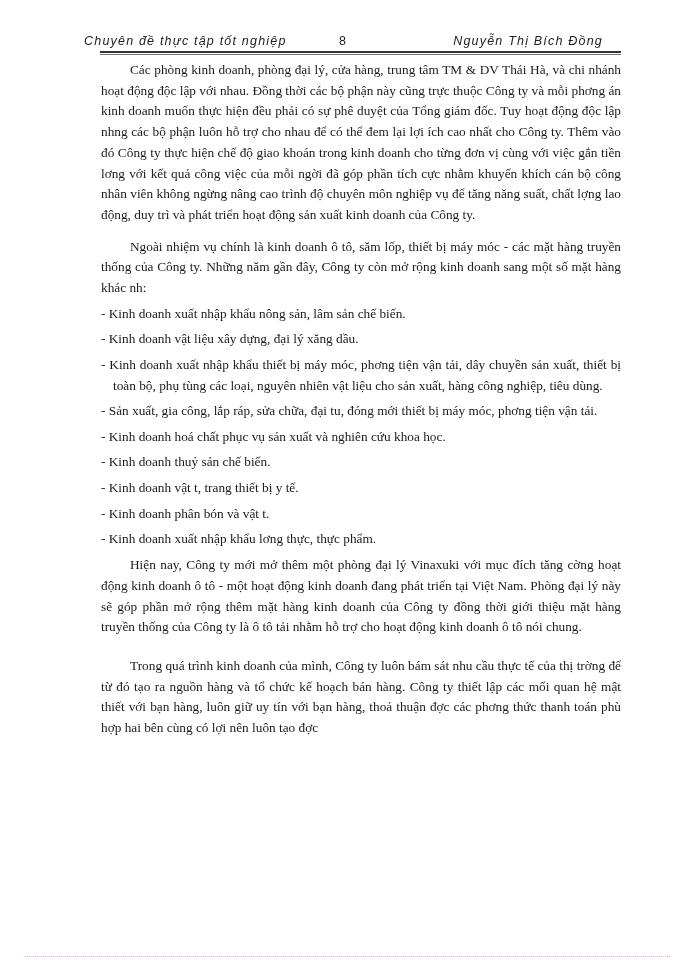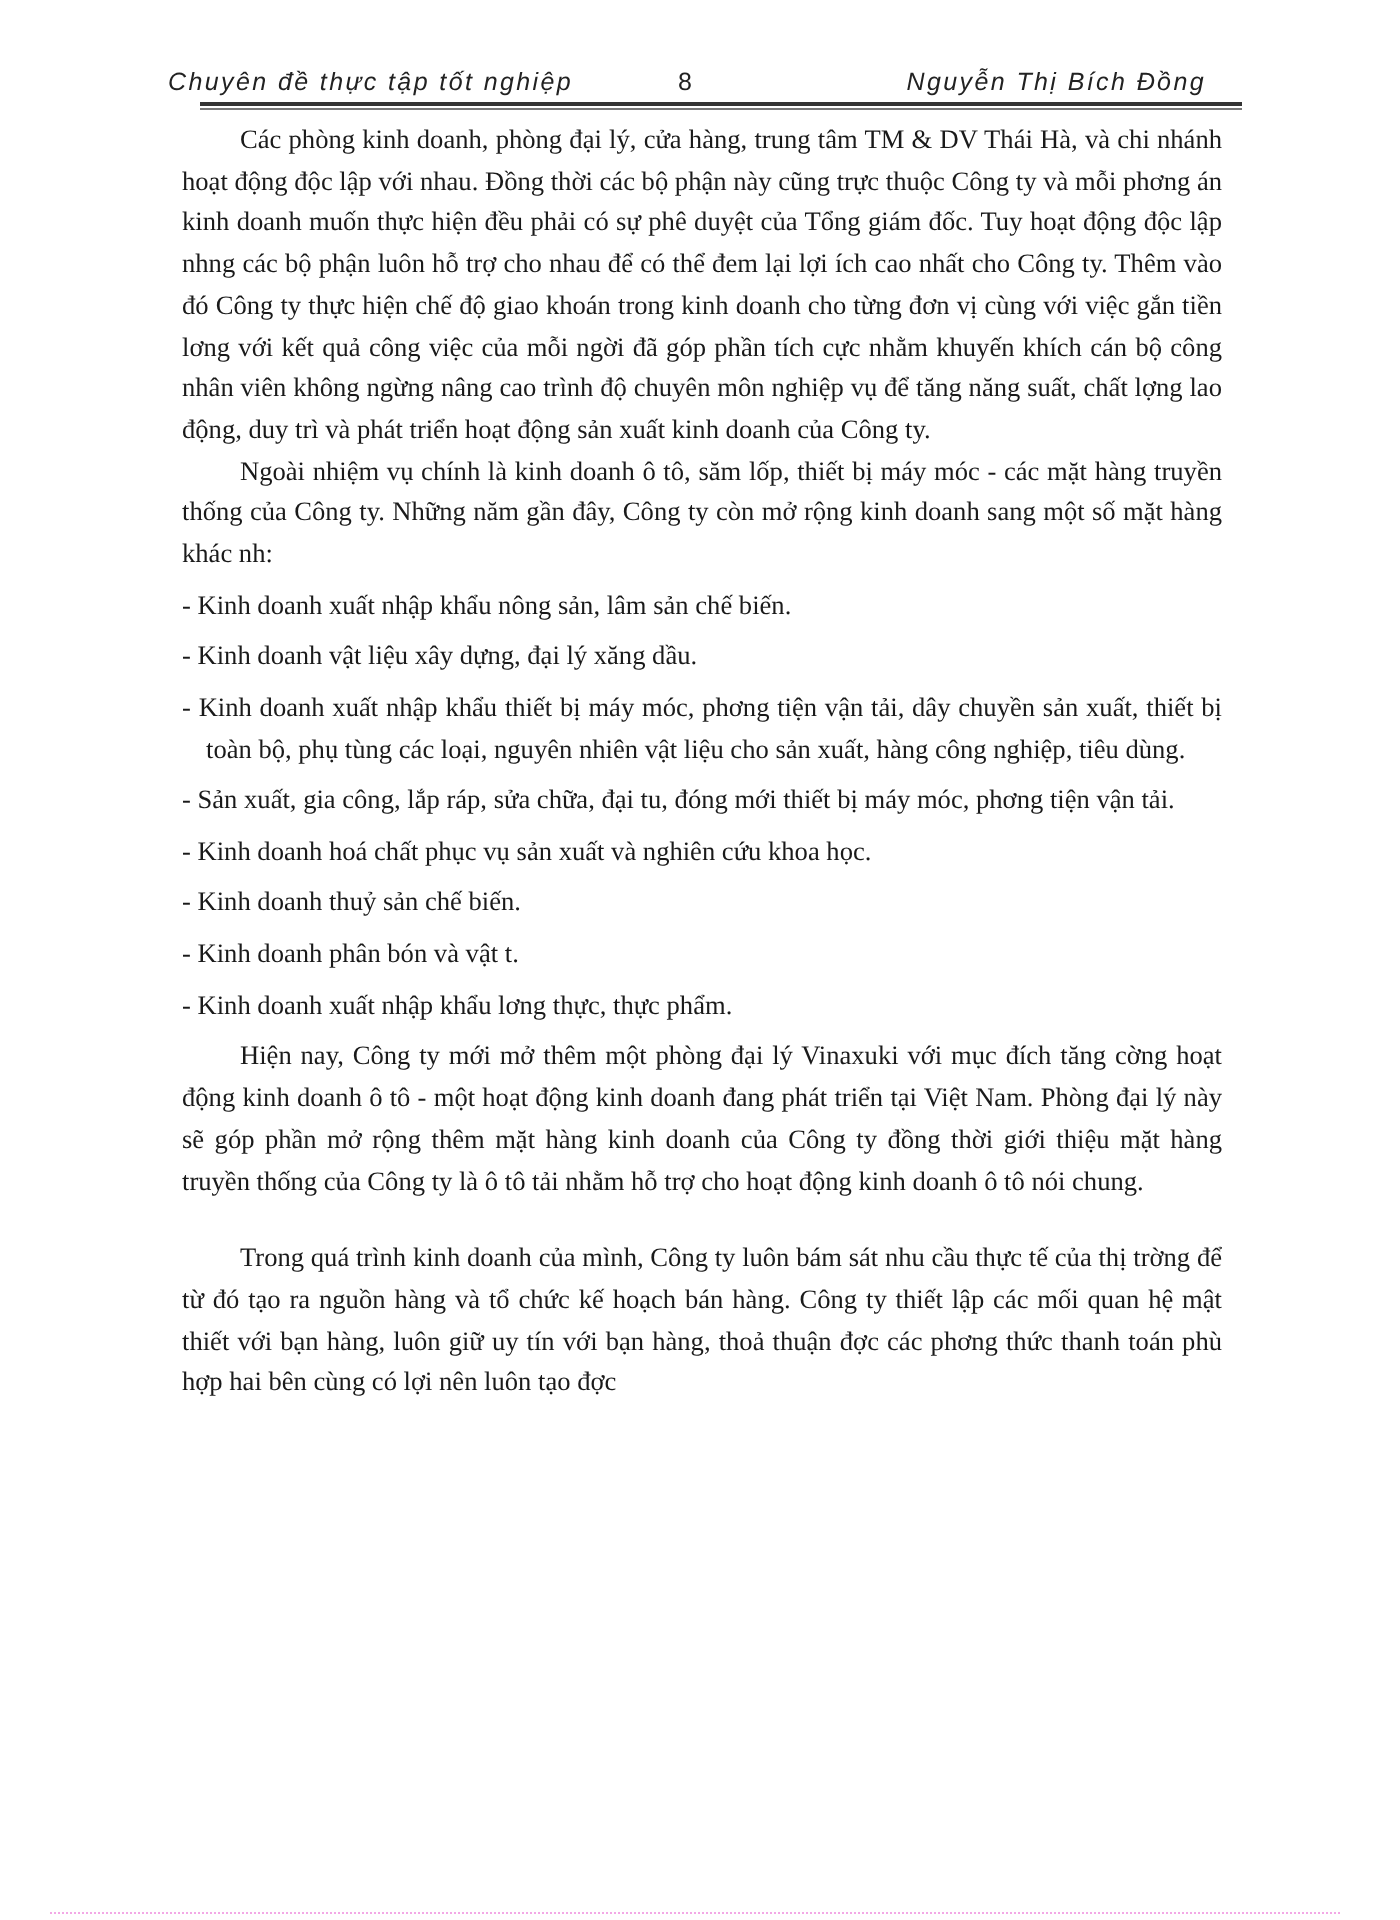--- a/index.html
+++ b/index.html
@@ -7,25 +7,25 @@
          font-family:"Liberation Serif", "DejaVu Serif", serif; color:#1a1a1a; }
   .page { position:absolute; left:0; top:0; width:700px; height:960px; }
   .header { position:absolute; left:84px; top:34px; width:521px; height:14px;
             font-family:Liberation Sans, sans-serif; font-style:italic; font-size:12.5px;
             letter-spacing:1.2px; color:#222; }
   .header .left { position:absolute; left:0; top:0; }
   .header .num { position:absolute; left:255px; top:0; font-style:normal; }
   .header .right { position:absolute; right:2px; top:0; }
   .rule { position:absolute; left:100px; top:51px; width:521px; height:0;
           border-top:2px solid #333; border-bottom:1px solid #777; padding-top:1px; }
-  .body { position:absolute; left:91px; top:60px; width:520px; font-size:13.3px; line-height:20.7px; }
+  .body { position:absolute; left:101px; top:60px; width:520px; font-size:13.3px; line-height:20.7px; }
   p { margin:0; text-align:justify; }
   .indent { text-indent:29px; }
   .para1 { }
-  .para2 { }
+  .para2 { margin-top:11px; }
   ul.items { list-style:none; margin:5px 0 0 0; padding:0; }
   ul.items li { margin:0 0 5px 0; padding-left:12px; text-indent:-12px; text-align:justify; line-height:20.7px;font-family:Liberation Serif, serif; }
   ul.items li.multi { line-height:20.5px; }
   .para3 { margin-top:5px; }
   .para4 { margin-top:18px; }
   .bottom-dots { position:absolute; left:25px; top:956px; width:645px; height:1px;
                  border-top:1px dotted #f3a8e6; }
 </style>
 </head>
 <body>
@@ -41,20 +41,21 @@
   <div class="body">
     <p class="indent para1">Các phòng kinh doanh, phòng đại lý, cửa hàng, trung tâm TM &amp; DV Thái Hà, và chi nhánh hoạt động độc lập với nhau. Đồng thời các bộ phận này cũng trực thuộc Công ty và mỗi phơng án kinh doanh muốn thực hiện đều phải có sự phê duyệt của Tổng giám đốc. Tuy hoạt động độc lập nhng các bộ phận luôn hỗ trợ cho nhau để có thể đem lại lợi ích cao nhất cho Công ty. Thêm vào đó Công ty thực hiện chế độ giao khoán trong kinh doanh cho từng đơn vị cùng với việc gắn tiền lơng với kết quả công việc của mỗi ngời đã góp phần tích cực nhằm khuyến khích cán bộ công nhân viên không ngừng nâng cao trình độ chuyên môn nghiệp vụ để tăng năng suất, chất lợng lao động, duy trì và phát triển hoạt động sản xuất kinh doanh của Công ty.</p>
     <p class="indent para2">Ngoài nhiệm vụ chính là kinh doanh ô tô, săm lốp, thiết bị máy móc - các mặt hàng truyền thống của Công ty. Những năm gần đây, Công ty còn mở rộng kinh doanh sang một số mặt hàng khác nh:</p>
     <ul class="items">
       <li>- Kinh doanh xuất nhập khẩu nông sản, lâm sản chế biến.</li>
       <li>- Kinh doanh vật liệu xây dựng, đại lý xăng dầu.</li>
       <li class="multi">- Kinh doanh xuất nhập khẩu thiết bị máy móc, phơng tiện vận tải, dây chuyền sản xuất, thiết bị toàn bộ, phụ tùng các loại, nguyên nhiên vật liệu cho sản xuất, hàng công nghiệp, tiêu dùng.</li>
       <li class="multi">- Sản xuất, gia công, lắp ráp, sửa chữa, đại tu, đóng mới thiết bị máy móc, phơng tiện vận tải.</li>
       <li>- Kinh doanh hoá chất phục vụ sản xuất và nghiên cứu khoa học.</li>
       <li>- Kinh doanh thuỷ sản chế biến.</li>
+      <li>- Kinh doanh vật t, trang thiết bị y tế.</li>
       <li>- Kinh doanh phân bón và vật t.</li>
       <li>- Kinh doanh xuất nhập khẩu lơng thực, thực phẩm.</li>
     </ul>
     <p class="indent para3">Hiện nay, Công ty mới mở thêm một phòng đại lý Vinaxuki với mục đích tăng cờng hoạt động kinh doanh ô tô - một hoạt động kinh doanh đang phát triển tại Việt Nam. Phòng đại lý này sẽ góp phần mở rộng thêm mặt hàng kinh doanh của Công ty đồng thời giới thiệu mặt hàng truyền thống của Công ty là ô tô tải nhằm hỗ trợ cho hoạt động kinh doanh ô tô nói chung.</p>
     <p class="indent para4">Trong quá trình kinh doanh của mình, Công ty luôn bám sát nhu cầu thực tế của thị trờng để từ đó tạo ra nguồn hàng và tổ chức kế hoạch bán hàng. Công ty thiết lập các mối quan hệ mật thiết với bạn hàng, luôn giữ uy tín với bạn hàng, thoả thuận đợc các phơng thức thanh toán phù hợp hai bên cùng có lợi nên luôn tạo đợc</p>
   </div>
 
   <div class="bottom-dots"></div>
 </div>
 

